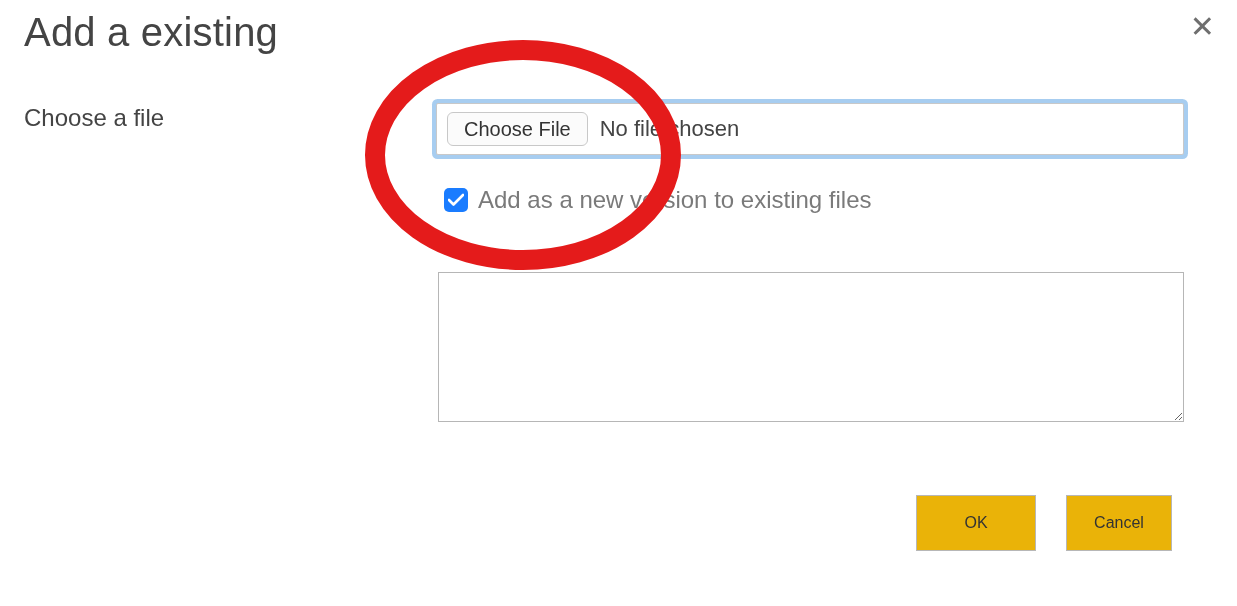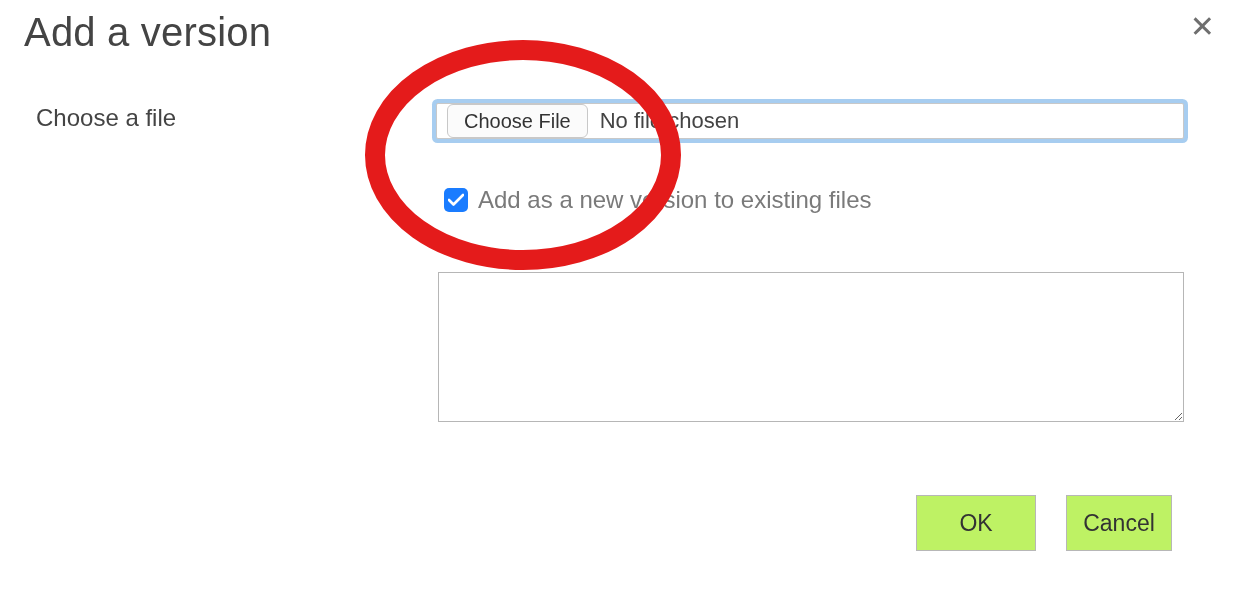--- a/index.html
+++ b/index.html
@@ -38,40 +38,40 @@
     font-size: 30px;
     line-height: 1;
     color: #6f6f6f;
     cursor: pointer;
     font-weight: 500;
     font-family: Arial, sans-serif;
   }
 
   .row {
     position: absolute;
-    left: 36px;
+    left: 24px;
     display: flex;
     align-items: center;
   }
   .row-label {
     width: 400px;
     font-size: 24px;
     color: #444;
     font-weight: 400;
   }
 
   
   .file-row { top: 104px; }
 
   .file-field {
     position: absolute;
     left: 436px;
     top: 103px;
     width: 748px;
-    height: 36px;
+    height: 52px;
     border: 1px solid #c8c8c8;
     box-sizing: border-box;
     background: #fff;
     border-radius: 2px;
     box-shadow: 0 0 0 4px rgba(94,164,228,0.55);
     display: flex;
     align-items: center;
     padding-left: 10px;
     overflow: hidden;
   }
@@ -144,22 +144,22 @@
     padding: 8px;
     background: #fff;
   }
 
   
   .btn {
     position: absolute;
     top: 495px;
     height: 56px;
     border: 1px solid #b7b7b7;
-    background: #bef264;
-    font-size: 23px;
+    background: #eab308;
+    font-size: 16px;
     color: #333;
     cursor: pointer;
     font-family: inherit;
   }
   .btn-ok {
     left: 916px;
     width: 120px;
   }
   .btn-cancel {
     left: 1066px;
@@ -175,21 +175,21 @@
     height: 234px;
     pointer-events: none;
   }
   .annotation-ellipse svg { width: 100%; height: 100%; }
 </style>
 </head>
 <body>
 
 <div class="dialog">
 
-  <div class="title">Add a version</div>
+  <div class="title">Add a existing</div>
 
   <div class="close-icon">✕</div>
 
   <div class="row file-row">
     <div class="row-label">Choose a file</div>
   </div>
 
   <div class="file-field">
     <button class="choose-file-btn">Choose File</button>
     <span class="file-status">No file chosen</span>

